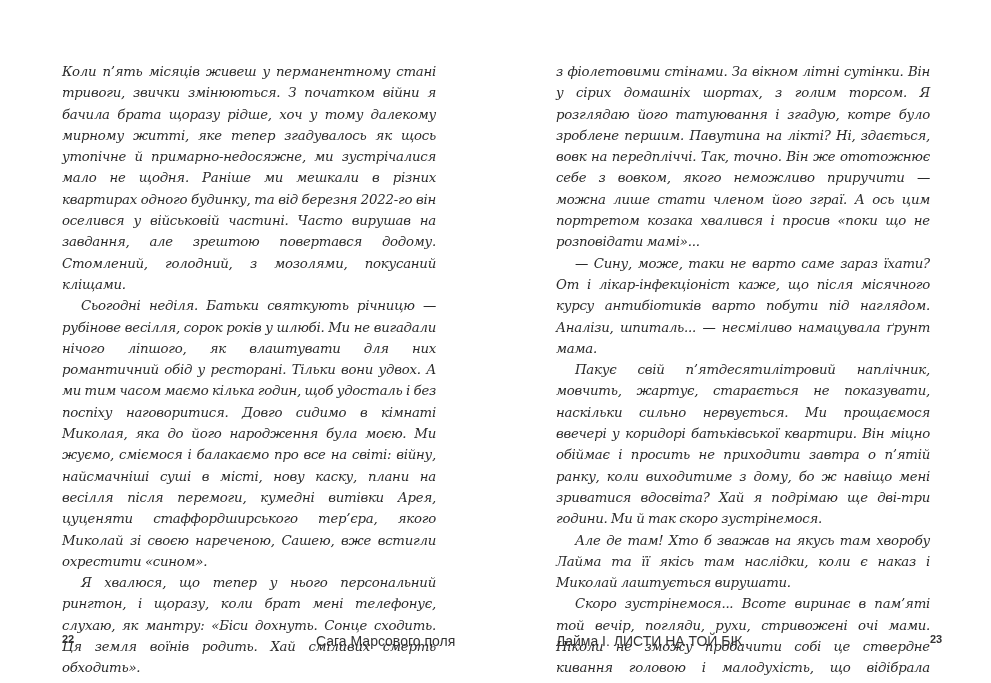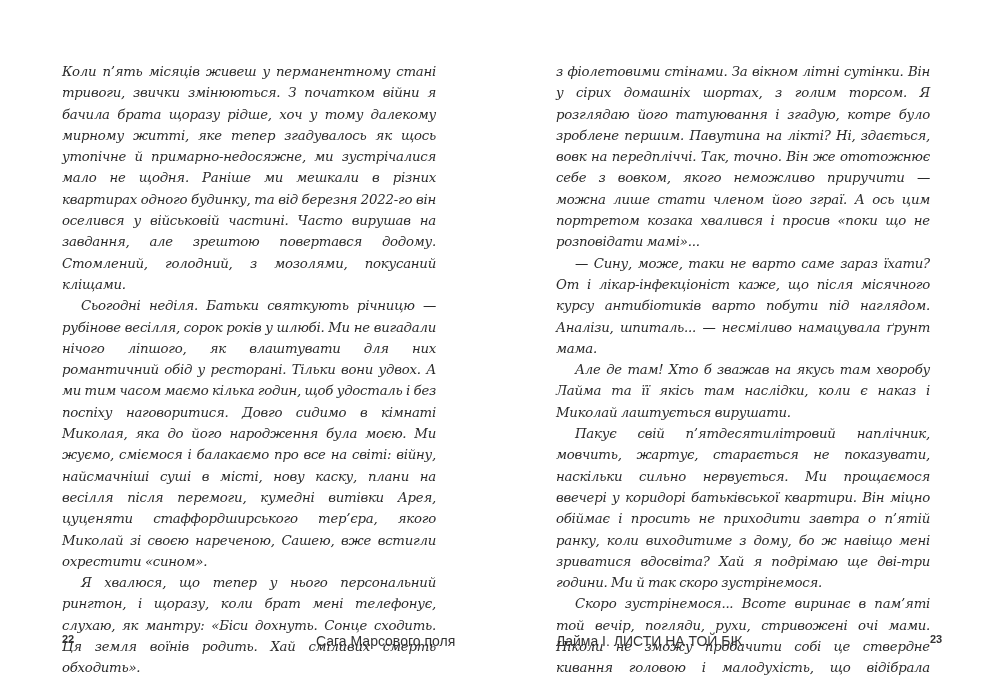--- a/index.html
+++ b/index.html
@@ -34,21 +34,21 @@
   <p class="para">Коли п’ять місяців живеш у перманентному стані тривоги, звички змінюються. З початком війни я бачила брата щоразу рідше, хоч у тому далекому мирному житті, яке тепер згадувалось як щось утопічне й примарно-недосяжне, ми зустрічалися мало не щодня. Раніше ми мешкали в різних квартирах одного будинку, та від березня 2022-го він оселився у військовій частині. Часто вирушав на завдання, але зрештою повертався додому. Стомлений, голодний, з мозолями, покусаний кліщами.</p>
   <p class="para indent">Сьогодні неділя. Батьки святкують річницю — рубінове весілля, сорок років у шлюбі. Ми не вигадали нічого ліпшого, як влаштувати для них романтичний обід у ресторані. Тільки вони удвох. А ми тим часом маємо кілька годин, щоб удосталь і без поспіху наговоритися. Довго сидимо в кімнаті Миколая, яка до його народження була моєю. Ми жуємо, сміємося і балакаємо про все на світі: війну, найсмачніші суші в місті, нову каску, плани на весілля після перемоги, кумедні витівки Арея, цуценяти стаффордширського тер’єра, якого Миколай зі своєю нареченою, Сашею, вже встигли охрестити «сином».</p>
   <p class="para indent">Я хвалюся, що тепер у нього персональний рингтон, і щоразу, коли брат мені телефонує, слухаю, як мантру: «Біси дохнуть. Сонце сходить. Ця земля воїнів родить. Хай сміливих смерть обходить».</p>
   <p class="para indent">«Хто дарує сестрам зубні нитки? Ти на що натякаєш?» — хихочу я, витягаючи зернятко кунжуту, що підступно застрягло в зубах.</p>
 
 </div>
 
 <div id="page-right" class="page">
   <p class="para">з фіолетовими стінами. За вікном літні сутінки. Він у сірих домашніх шортах, з голим торсом. Я розглядаю його татуювання і згадую, котре було зроблене першим. Павутина на лікті? Ні, здається, вовк на передпліччі. Так, точно. Він же ототожнює себе з вовком, якого неможливо приручити — можна лише стати членом його зграї. А ось цим портретом козака хвалився і просив «поки що не розповідати мамі»...</p>
   <p class="para indent">— Сину, може, таки не варто саме зараз їхати? От і лікар-інфекціоніст каже, що після місячного курсу антибіотиків варто побути під наглядом. Аналізи, шпиталь... — несміливо намацувала ґрунт мама.</p>
+  <p class="para indent">Пакує свій п’ятдесятилітровий наплічник, мовчить, жартує, старається не показувати, наскільки сильно нервується. Ми прощаємося ввечері у коридорі батьківської квартири. Він міцно обіймає і просить не приходити завтра о п’ятій ранку, коли виходитиме з дому, бо ж навіщо мені зриватися вдосвіта? Хай я подрімаю ще дві-три години. Ми й так скоро зустрінемося.</p>
   <p class="para indent">Але де там! Хто б зважав на якусь там хворобу Лайма та її якісь там наслідки, коли є наказ і Миколай лаштується вирушати.</p>
-  <p class="para indent">Пакує свій п’ятдесятилітровий наплічник, мовчить, жартує, старається не показувати, наскільки сильно нервується. Ми прощаємося ввечері у коридорі батьківської квартири. Він міцно обіймає і просить не приходити завтра о п’ятій ранку, коли виходитиме з дому, бо ж навіщо мені зриватися вдосвіта? Хай я подрімаю ще дві-три години. Ми й так скоро зустрінемося.</p>
   <p class="para indent">Скоро зустрінемося... Всоте виринає в пам’яті той вечір, погляди, рухи, стривожені очі мами. Ніколи не зможу пробачити собі це ствердне кивання головою і малодухість, що відібрала мізерний безцінний шанс побути з ним бодай кілька додаткових хвилин. Чого б не підняти свою дупу о третій, четвертій чи п’ятій ранку або й не лягати зовсім?! Просто щоб побачити його живим. Лише кілька хвилин чи кілька секунд. Одначе того дня мозок</p>
 </div>
 
 <span id="left-num" class="footer pnum">22</span>
 <span id="left-title" class="footer">Сага Марсового поля</span>
 <span id="right-title" class="footer">Лайма І. ЛИСТИ НА ТОЙ БІК</span>
 <span id="right-num" class="footer pnum">23</span>
 
 </body></html>

